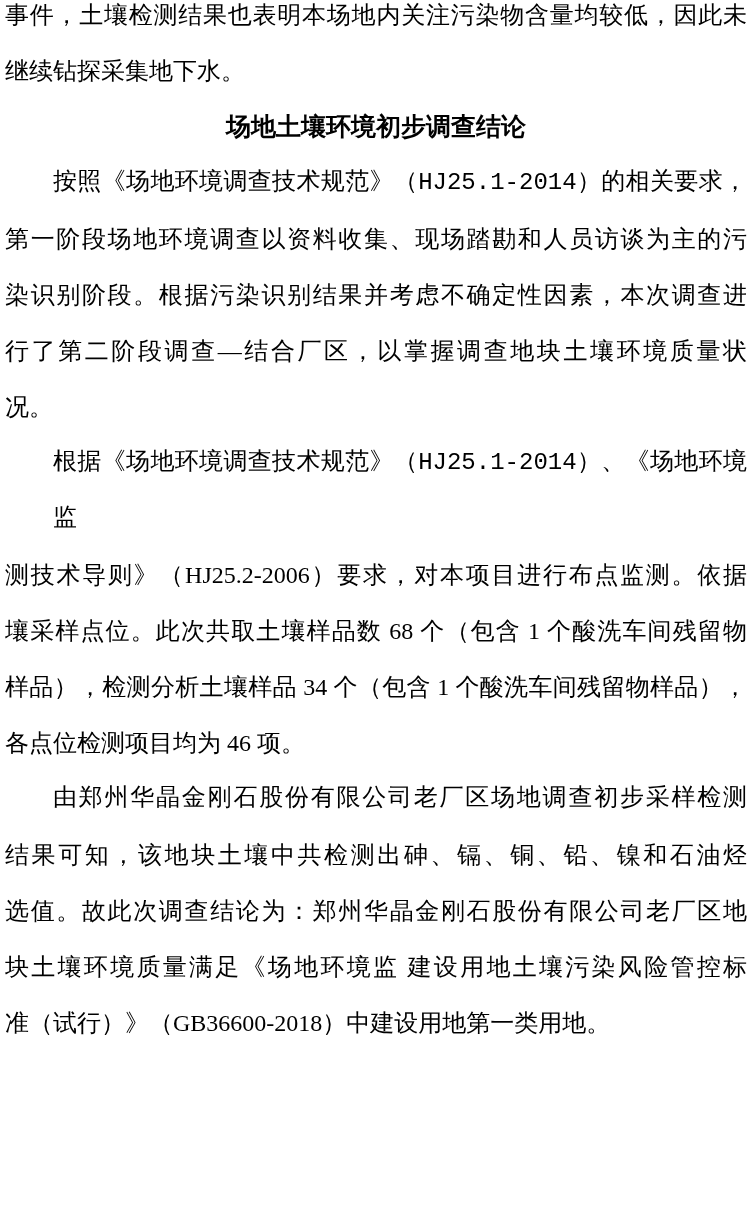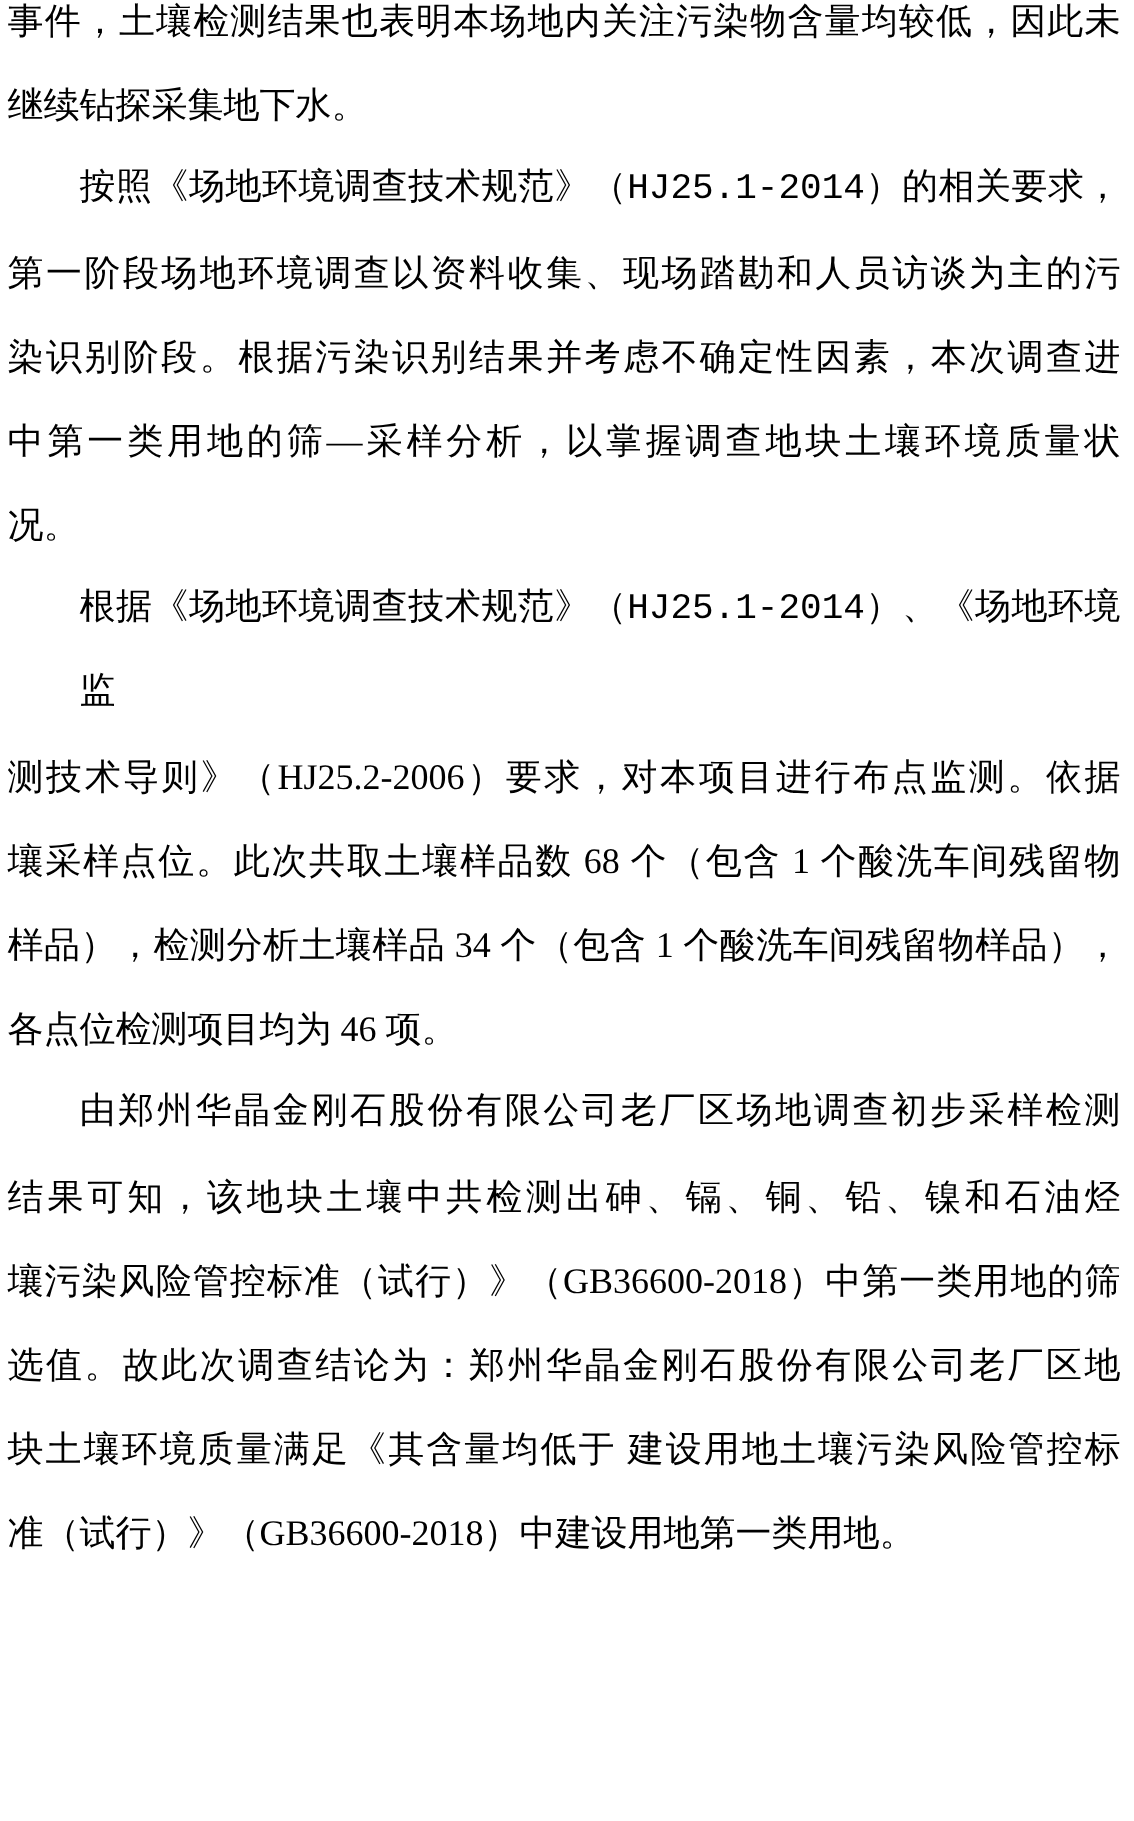--- a/index.html
+++ b/index.html
@@ -42,33 +42,33 @@
   }
 </style>
 </head>
 <body>
 
 <div class="page">
 
   <div class="line">事件，土壤检测结果也表明本场地内关注污染物含量均较低，因此未</div>
   <div class="line endline">继续钻探采集地下水。</div>
 
+  <div class="line heading">场地土壤环境初步调查结论</div>
 
   <div class="line indent">按照《场地环境调查技术规范》（HJ25.1-2014）的相关要求，</div>
   <div class="line">第一阶段场地环境调查以资料收集、现场踏勘和人员访谈为主的污</div>
   <div class="line">染识别阶段。根据污染识别结果并考虑不确定性因素，本次调查进</div>
-  <div class="line">中第一类用地的筛—采样分析，以掌握调查地块土壤环境质量状</div>
+  <div class="line">行了第二阶段调查—结合厂区，以掌握调查地块土壤环境质量状</div>
   <div class="line endline">况。</div>
 
   <div class="line indent">根据《场地环境调查技术规范》（HJ25.1-2014）、《场地环境监</div>
   <div class="line">测技术导则》（HJ25.2-2006）要求，对本项目进行布点监测。依据</div>
   <div class="line">壤采样点位。此次共取土壤样品数 68 个（包含 1 个酸洗车间残留物</div>
   <div class="line">样品），检测分析土壤样品 34 个（包含 1 个酸洗车间残留物样品），</div>
   <div class="line endline">各点位检测项目均为 46 项。</div>
 
   <div class="line indent">由郑州华晶金刚石股份有限公司老厂区场地调查初步采样检测</div>
   <div class="line">结果可知，该地块土壤中共检测出砷、镉、铜、铅、镍和石油烃</div>
-  <div class="line">壤污染风险管控标准（试行）》（GB36600-2018）中第一类用地的筛</div>
   <div class="line">选值。故此次调查结论为：郑州华晶金刚石股份有限公司老厂区地</div>
-  <div class="line">块土壤环境质量满足《其含量均低于 建设用地土壤污染风险管控标</div>
+  <div class="line">块土壤环境质量满足《场地环境监 建设用地土壤污染风险管控标</div>
   <div class="line endline">准（试行）》（GB36600-2018）中建设用地第一类用地。</div>
 
 </div>
 
 </body></html>

